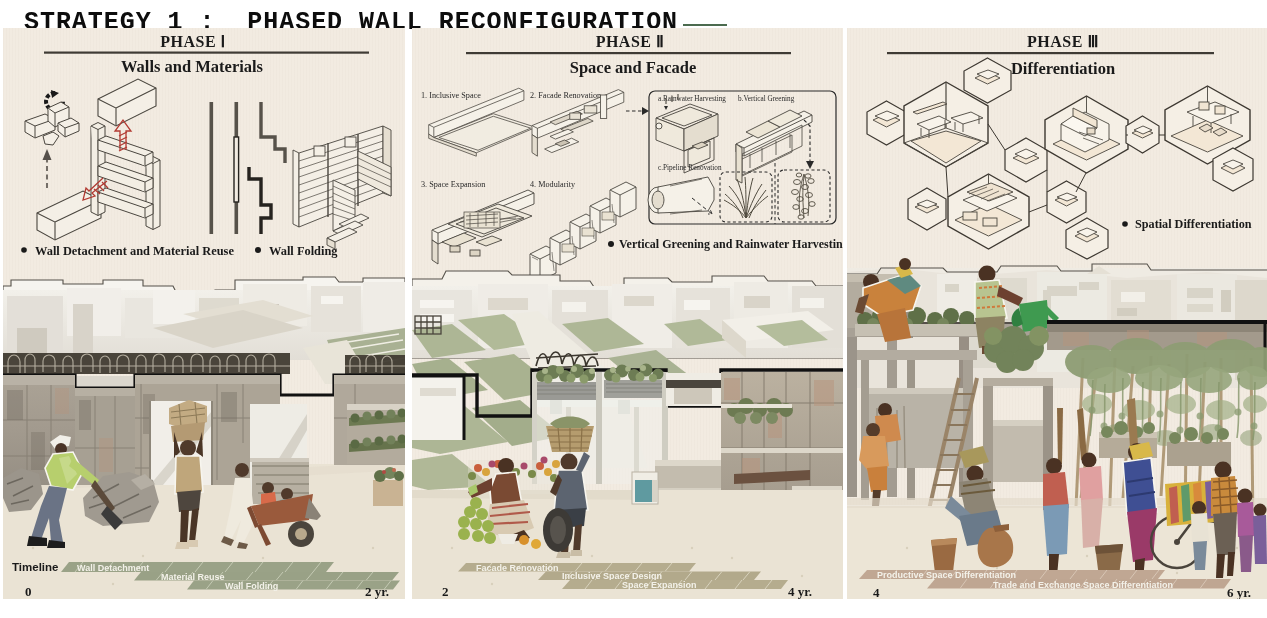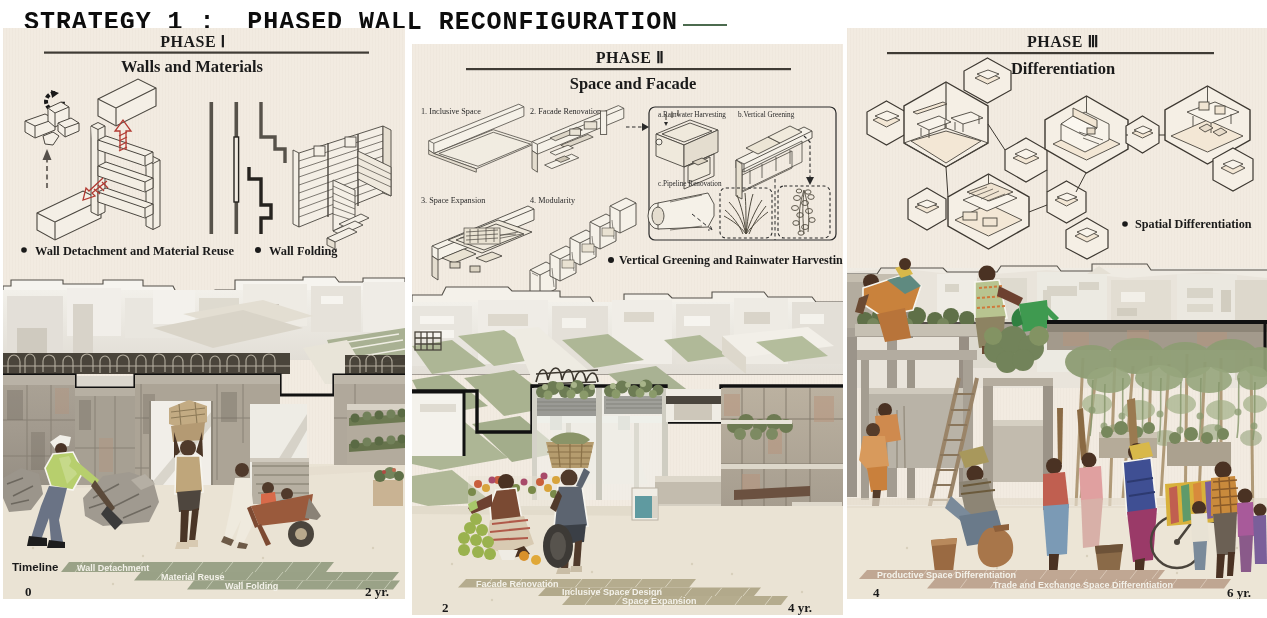--- a/index.html
+++ b/index.html
@@ -354,21 +354,21 @@
 <path d="M 210,552.5 L 203,561.5 M 240,552.5 L 233,561.5 M 270,552.5 L 263,561.5 M 300,552.5 L 293,561.5 M 330,552.5 L 323,561.5 M 360,552.5 L 353,561.5 M 388,552.5 L 381,561.5" stroke="#c5cab4" stroke-width="1" fill="none"></path>
 <text x="222" y="560.5" font-family="Liberation Sans,sans-serif" font-weight="bold" font-size="9" fill="#f3f1e9">Wall Folding</text>
 </g>
 
 <text x="22" y="568" font-family="Liberation Serif,serif" font-weight="bold" font-size="13" fill="#1a1a1a">0</text>
 
 <text x="362" y="568" font-family="Liberation Serif,serif" font-weight="bold" font-size="13" fill="#1a1a1a">2 yr.</text>
 </svg>
 </div>
 
-<div class="panel" id="p2" style="left:412px;width:431px;margin-top:16px;">
+<div class="panel" id="p2" style="left:412px;width:431px;">
 <svg width="431" height="571" viewBox="0 0 431 571">
 <defs>
 <linearGradient id="stone2" x1="0" y1="0" x2="0" y2="1">
 <stop offset="0" stop-color="#bbb1a0"></stop>
             <stop offset="1" stop-color="#a69d8f"></stop>
 </linearGradient>
 </defs>
 
 <text x="218" y="18.5" font-size="16" text-anchor="middle" letter-spacing="0.5" font-family="Liberation Serif,serif" font-weight="bold" fill="#1a1a1a">PHASE Ⅱ</text>
 

